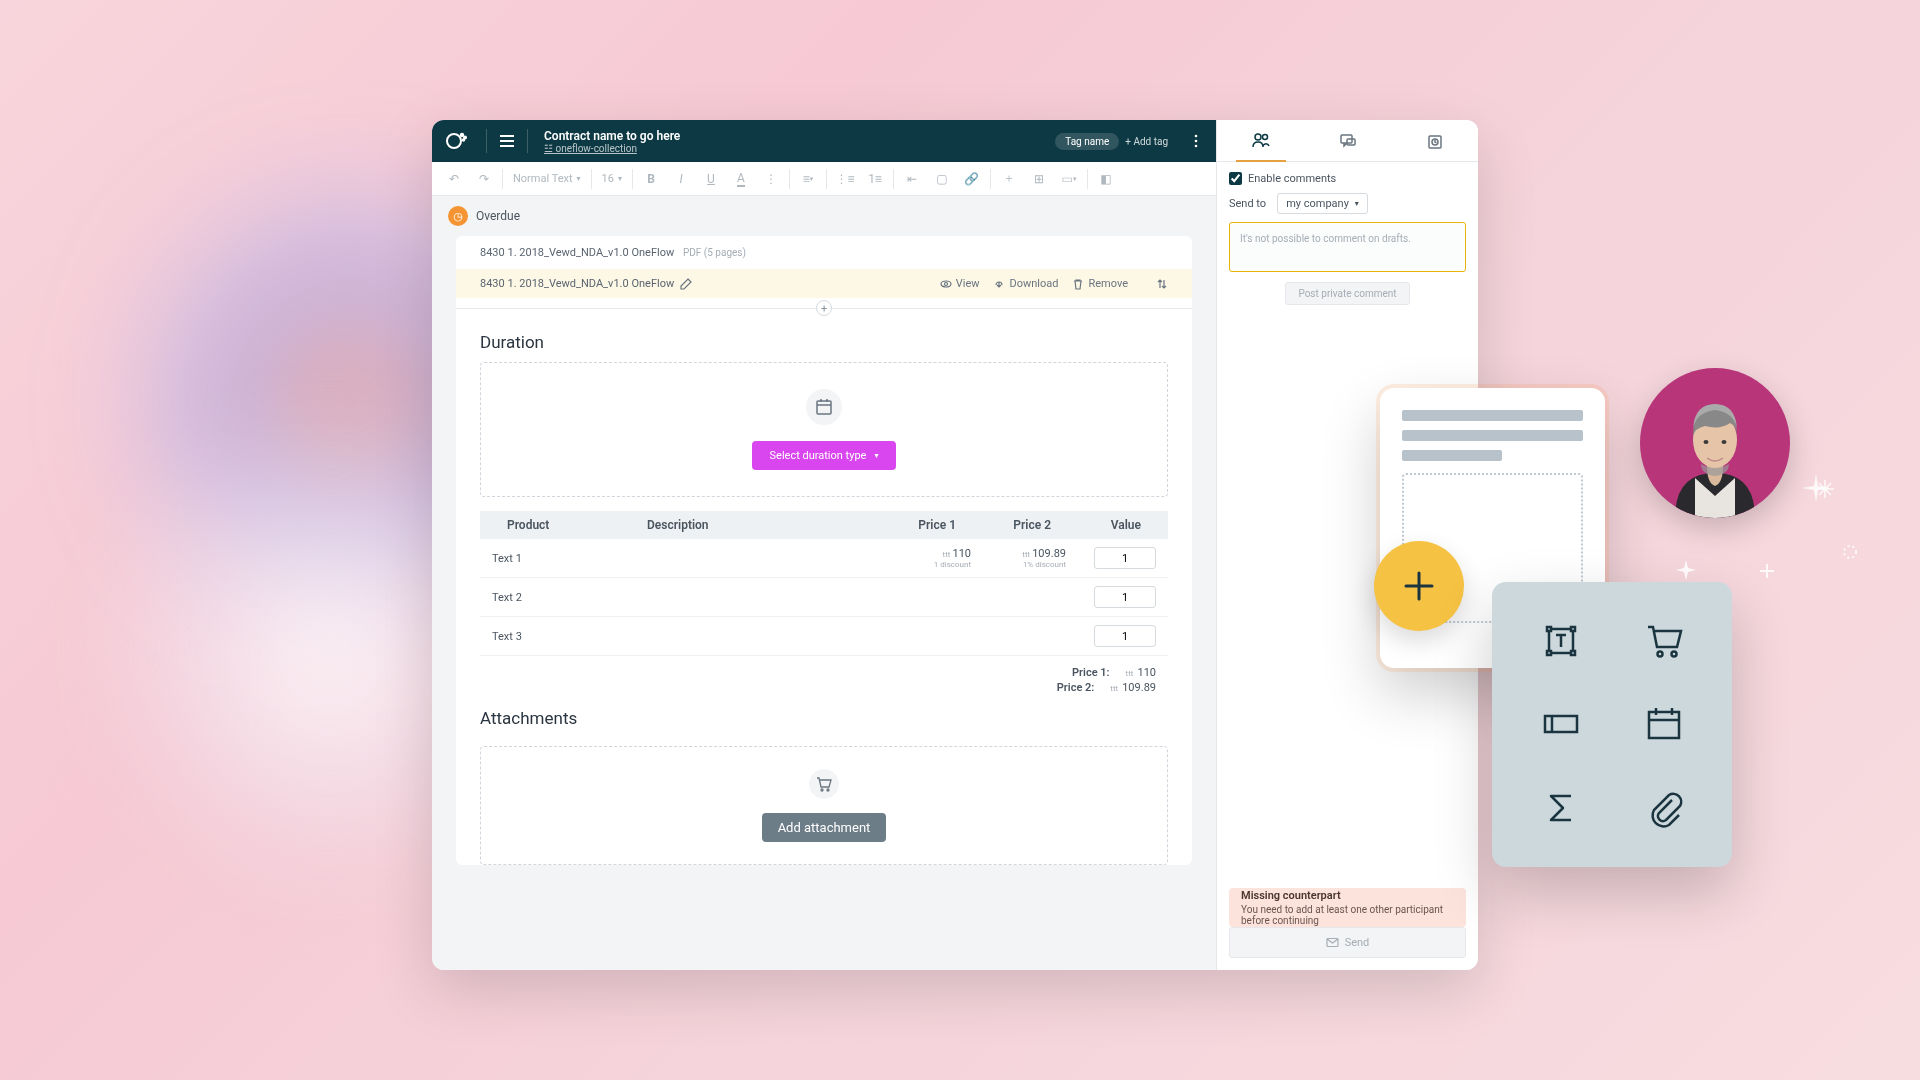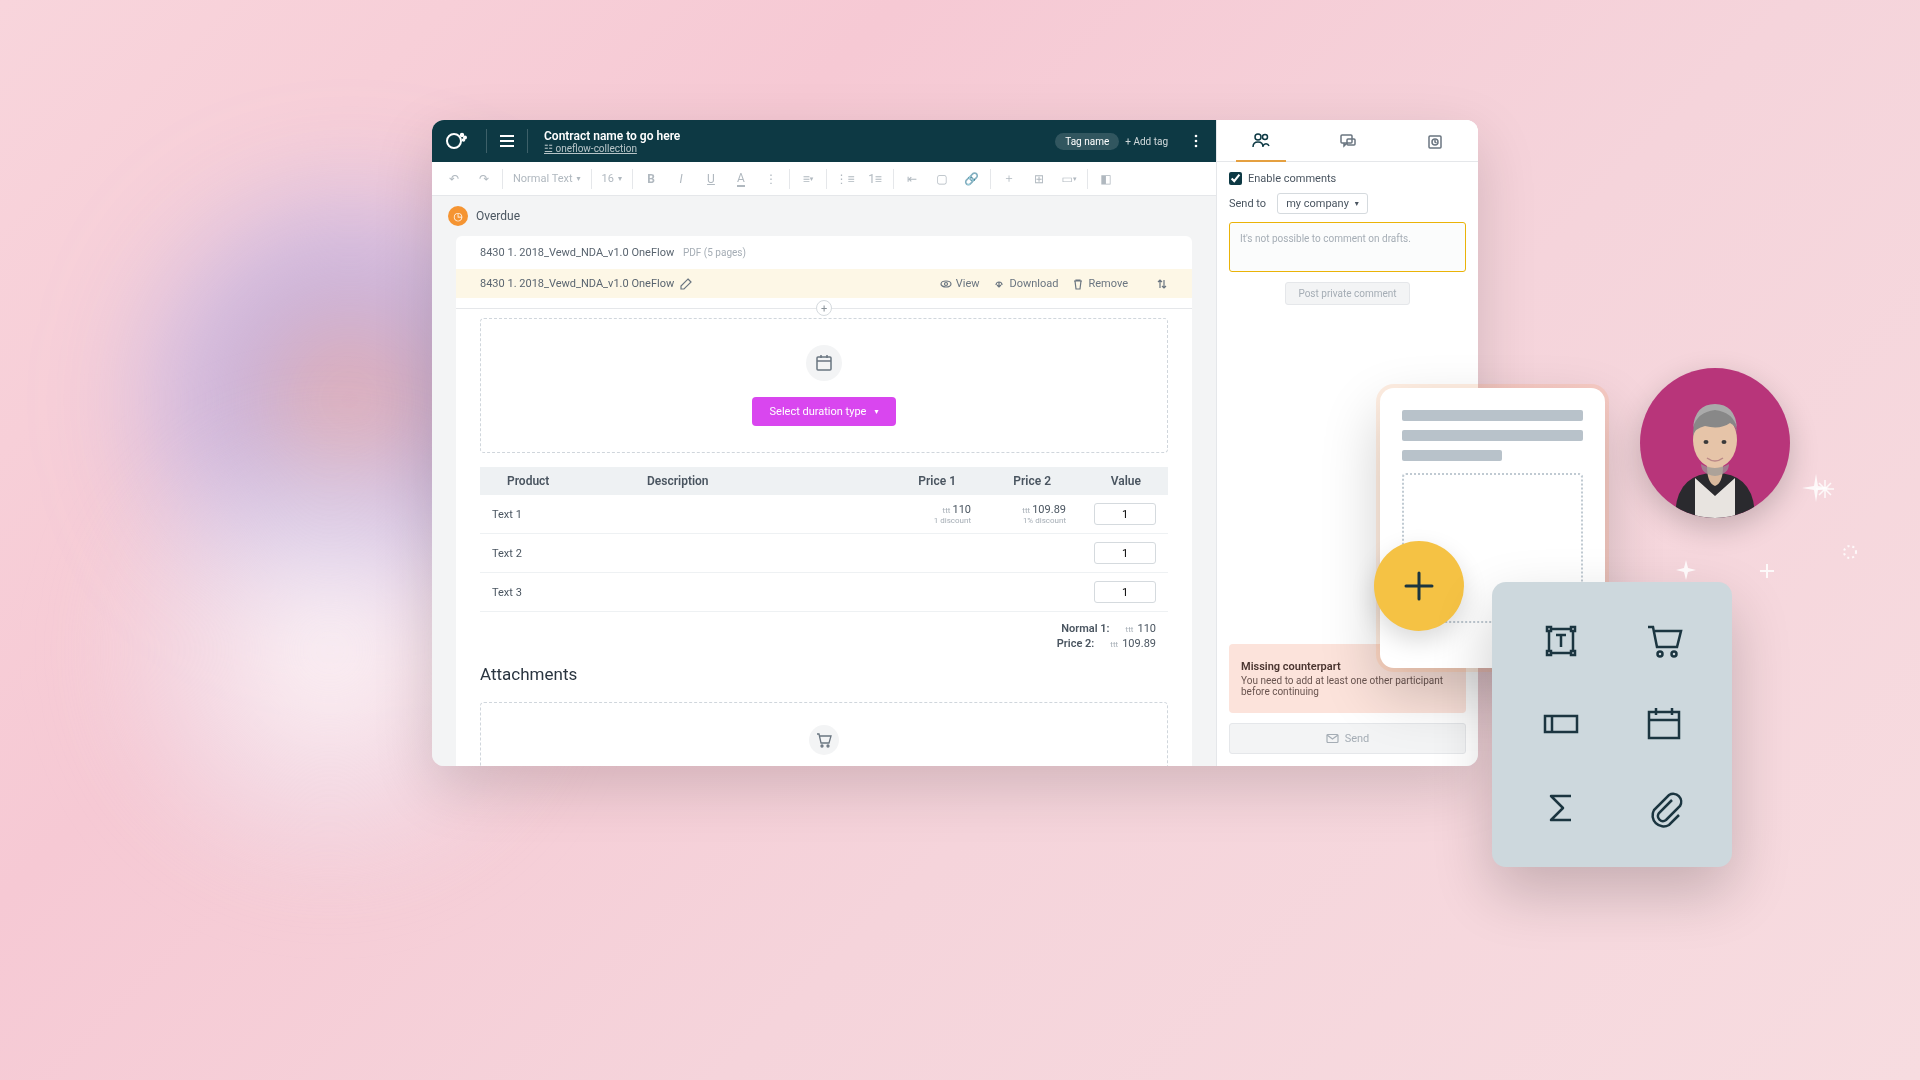--- a/index.html
+++ b/index.html
@@ -2,21 +2,21 @@
 <html><head>
 <meta charset="utf-8">
 <style>
 * { box-sizing: border-box; margin: 0; padding: 0; font-family: -apple-system, BlinkMacSystemFont, "Segoe UI", Roboto, sans-serif; }
 body { width: 1920px; height: 1080px; overflow: hidden; position: relative; }
 
 .bg { position: absolute; inset: 0; background: linear-gradient(135deg, #f8d5dc 0%, #f6c9d4 30%, #f5d4db 60%, #f7dce0 100%); }
 .bg-blur { position: absolute; left: 150px; top: 200px; width: 400px; height: 400px; border-radius: 50%; background: radial-gradient(circle, rgba(255,160,120,0.7) 0%, rgba(120,150,255,0.5) 50%, transparent 80%); filter: blur(60px); }
 .bg-blur2 { position: absolute; left: 80px; top: 400px; width: 500px; height: 500px; border-radius: 50%; background: radial-gradient(circle, rgba(255,255,255,0.8) 0%, rgba(240,240,250,0.4) 40%, transparent 70%); filter: blur(40px); }
 
-.app { position: absolute; left: 432px; top: 120px; width: 1046px; height: 646px; background: #f3f4f5; border-radius: 12px; overflow: hidden; box-shadow: 0 20px 60px rgba(0,0,0,0.15); display: flex; }
+.app { position: absolute; left: 432px; top: 120px; width: 1046px; height: 850px; background: #f3f4f5; border-radius: 12px; overflow: hidden; box-shadow: 0 20px 60px rgba(0,0,0,0.15); display: flex; }
 .app-main { flex: 1; display: flex; flex-direction: column; }
 .app-sidebar { width: 262px; background: #fff; border-left: 1px solid #e5e7ea; display: flex; flex-direction: column; }
 
 
 .header { height: 42px; background: #0d3944; display: flex; align-items: center; padding: 0 12px; color: #fff; }
 .logo { width: 24px; height: 24px; margin-right: 8px; }
 .hm-divider { width: 1px; height: 24px; background: rgba(255,255,255,0.2); margin: 0 10px; }
 .hamburger { width: 20px; height: 20px; cursor: pointer; }
 .header-title { flex: 1; display: flex; flex-direction: column; margin-left: 6px; }
 .header-title .main { font-size: 12px; font-weight: 600; }
@@ -87,21 +87,21 @@
 
 .side-body { padding: 10px 12px; flex: 1; }
 .enable-row { display: flex; align-items: center; gap: 6px; font-size: 11px; color: #4a5560; margin-bottom: 8px; }
 .enable-row input { accent-color: #0d3944; cursor: pointer; }
 .sendto-row { display: flex; align-items: center; gap: 11px; font-size: 11px; color: #4a5560; margin-bottom: 8px; }
 .sendto-sel { border: 1px solid #d5dade; background: #fff; padding: 3px 8px; border-radius: 3px; font-size: 11px; color: #4a5560; display: flex; align-items: center; gap: 6px; cursor: pointer; }
 .comment-area { border: 1px solid #eab308; background: #fbfcfc; padding: 10px; font-size: 10px; color: #a5adb5; min-height: 50px; border-radius: 3px; margin-bottom: 10px; }
 .post-btn { display: block; margin: 0 auto; font-size: 10px; color: #a5adb5; background: #f3f4f5; border: 1px solid #e5e7ea; padding: 5px 12px; border-radius: 3px; cursor: pointer; }
 
 .side-bottom { padding: 12px; }
-.warning-box { background: #fce3db; border-radius: 4px; padding: 16px 12px; margin-bottom: 10px; }
+.warning-box { background: #fce3db; border-radius: 4px; padding: 1px 12px; }
 .warning-title { font-size: 11px; font-weight: 600; color: #4a3530; }
 .warning-text { font-size: 10px; color: #6a5550; margin-top: 2px; }
 .send-btn { width: 100%; background: #f3f4f5; border: 1px solid #e5e7ea; padding: 8px; border-radius: 3px; font-size: 11px; color: #a5adb5; display: flex; align-items: center; justify-content: center; gap: 6px; cursor: pointer; }
 
 
 .avatar { position: absolute; left: 1640px; top: 368px; width: 150px; height: 150px; border-radius: 50%; background: #b8357a; overflow: hidden; box-shadow: 0 10px 30px rgba(0,0,0,0.2); display: flex; align-items: flex-end; justify-content: center; }
 .avatar svg { width: 140px; height: 140px; }
 
 .floating-doc { position: absolute; left: 1380px; top: 388px; width: 225px; height: 280px; background: #fff; border-radius: 14px; box-shadow: 0 0 0 4px rgba(255,140,60,0.15), 0 25px 60px rgba(0,0,0,0.2); padding: 22px; }
 .doc-line { height: 11px; background: #b8c2ca; border-radius: 2px; margin-bottom: 9px; }
@@ -241,20 +241,21 @@
             <svg class="sort-icon" width="12" height="12" viewBox="0 0 12 12" fill="none" stroke="#6a7580" stroke-width="1.2">
                 <path d="M4 2v8M2 4l2-2 2 2M8 10V2m2 6l-2 2-2-2"></path>
               </svg>
           </div>
         </div>
 
         <div class="add-section">
             <div class="plus">+</div>
           </div>
 
+        <div class="section-title">Duration</div>
         <div class="duration-box">
           <div class="duration-icon">
             <svg width="20" height="20" viewBox="0 0 20 20" fill="none" stroke="#6a7580" stroke-width="1.5">
                 <rect x="3" y="4" width="14" height="13" rx="1"></rect>
                 <line x1="3" y1="8" x2="17" y2="8"></line>
                 <line x1="7" y1="2" x2="7" y2="5"></line>
                 <line x1="13" y1="2" x2="13" y2="5"></line>
               </svg>
           </div>
           <button class="duration-btn">
@@ -307,21 +308,21 @@
               <div class="col-price"></div>
               <div class="col-price"></div>
             <div class="col-value">
                 <input class="val-input" value="1" style="">
               </div>
           </div>
         </div>
 
         <div class="ptotals">
           <div class="line">
-              <span class="lbl">Normal 1:</span>
+              <span class="lbl">Price 1:</span>
               <span><span class="cur">ttt</span><span>110</span></span>
             </div>
           <div class="line">
               <span class="lbl">Price 2:</span>
               <span><span class="cur">ttt</span><span>109.89</span></span>
             </div>
         </div>
 
         <div class="section-title">Attachments</div>
         <div class="attach-box">

